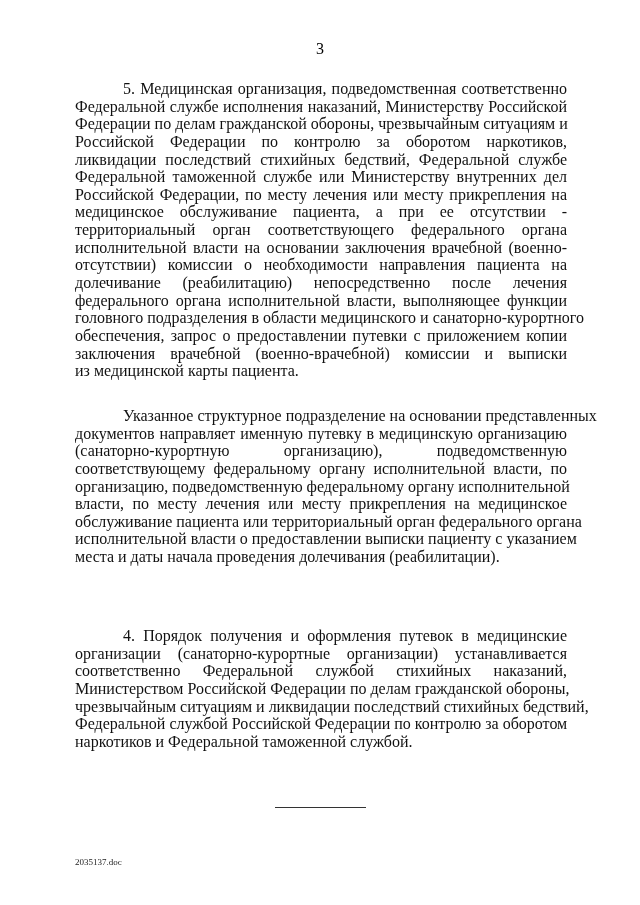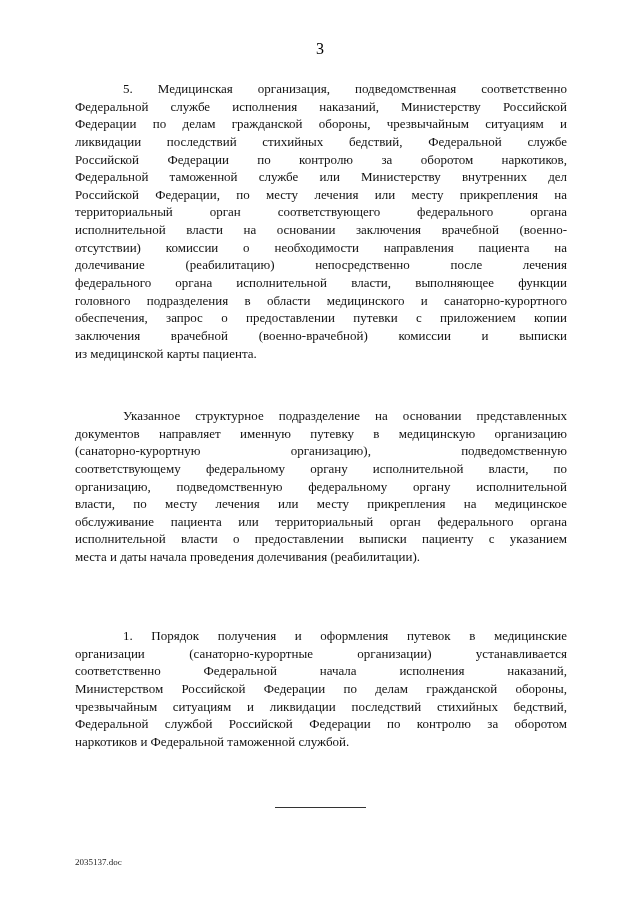--- a/index.html
+++ b/index.html
@@ -4,21 +4,21 @@
 <style>
   html, body { margin: 0; padding: 0; background: #ffffff; }
   body { width: 640px; height: 905px; position: relative; overflow: hidden; }
   .page-num {
     position: absolute; left: 0; width: 640px; top: 40px;
     text-align: center;
     font-family: "Liberation Serif", serif; font-size: 16px; color: #000;
   }
   .body-text {
     position: absolute; left: 75px; width: 492px;
-    font-family: "Liberation Serif", serif; font-size: 13px; color: #111;
+    font-family: "Liberation Serif", serif; font-size: 16px; color: #111;
   }
   .line {
     height: 17.65px; line-height: 17.65px;
     white-space: nowrap;
     text-align: justify; text-align-last: justify;
     overflow: visible;
   }
   .line.indent { padding-left: 48px; }
   .line.last { text-align-last: left; }
   #para5 { top: 80px; }
@@ -35,24 +35,25 @@
 </style>
 </head>
 <body>
 
 <div class="page-num">3</div>
 
 <div class="body-text" id="para5">
   <div class="line indent">5. Медицинская организация, подведомственная соответственно</div>
   <div class="line">Федеральной службе исполнения наказаний, Министерству Российской</div>
   <div class="line">Федерации по делам гражданской обороны, чрезвычайным ситуациям и</div>
+  <div class="line">Российской Федерации по контролю за оборотом наркотиков,</div>
   <div class="line">ликвидации последствий стихийных бедствий, Федеральной службе</div>
-  <div class="line">Российской Федерации по контролю за оборотом наркотиков,</div>
   <div class="line">Федеральной таможенной службе или Министерству внутренних дел</div>
   <div class="line">Российской Федерации, по месту лечения или месту прикрепления на</div>
+  <div class="line">медицинское обслуживание пациента, а при ее отсутствии -</div>
   <div class="line">территориальный орган соответствующего федерального органа</div>
   <div class="line">исполнительной власти на основании заключения врачебной (военно-</div>
   <div class="line">отсутствии) комиссии о необходимости направления пациента на</div>
   <div class="line">долечивание (реабилитацию) непосредственно после лечения</div>
   <div class="line">федерального органа исполнительной власти, выполняющее функции</div>
   <div class="line">головного подразделения в области медицинского и санаторно-курортного</div>
   <div class="line">обеспечения, запрос о предоставлении путевки с приложением копии</div>
   <div class="line">заключения врачебной (военно-врачебной) комиссии и выписки</div>
   <div class="line last">из медицинской карты пациента.</div>
 </div>
@@ -63,23 +64,23 @@
   <div class="line">(санаторно-курортную организацию), подведомственную</div>
   <div class="line">соответствующему федеральному органу исполнительной власти, по</div>
   <div class="line">организацию, подведомственную федеральному органу исполнительной</div>
   <div class="line">власти, по месту лечения или месту прикрепления на медицинское</div>
   <div class="line">обслуживание пациента или территориальный орган федерального органа</div>
   <div class="line">исполнительной власти о предоставлении выписки пациенту с указанием</div>
   <div class="line last">места и даты начала проведения долечивания (реабилитации).</div>
 </div>
 
 <div class="body-text" id="para6">
-  <div class="line indent">1. Порядок получения и оформления путевок в медицинские</div>
+  <div class="line indent">4. Порядок получения и оформления путевок в медицинские</div>
   <div class="line">организации (санаторно-курортные организации) устанавливается</div>
-  <div class="line">соответственно Федеральной начала исполнения наказаний,</div>
+  <div class="line">соответственно Федеральной службой стихийных наказаний,</div>
   <div class="line">Министерством Российской Федерации по делам гражданской обороны,</div>
   <div class="line">чрезвычайным ситуациям и ликвидации последствий стихийных бедствий,</div>
   <div class="line">Федеральной службой Российской Федерации по контролю за оборотом</div>
   <div class="line last">наркотиков и Федеральной таможенной службой.</div>
 </div>
 
 <div class="separator"></div>
 
 <div class="footer">2035137.doc</div>
 

